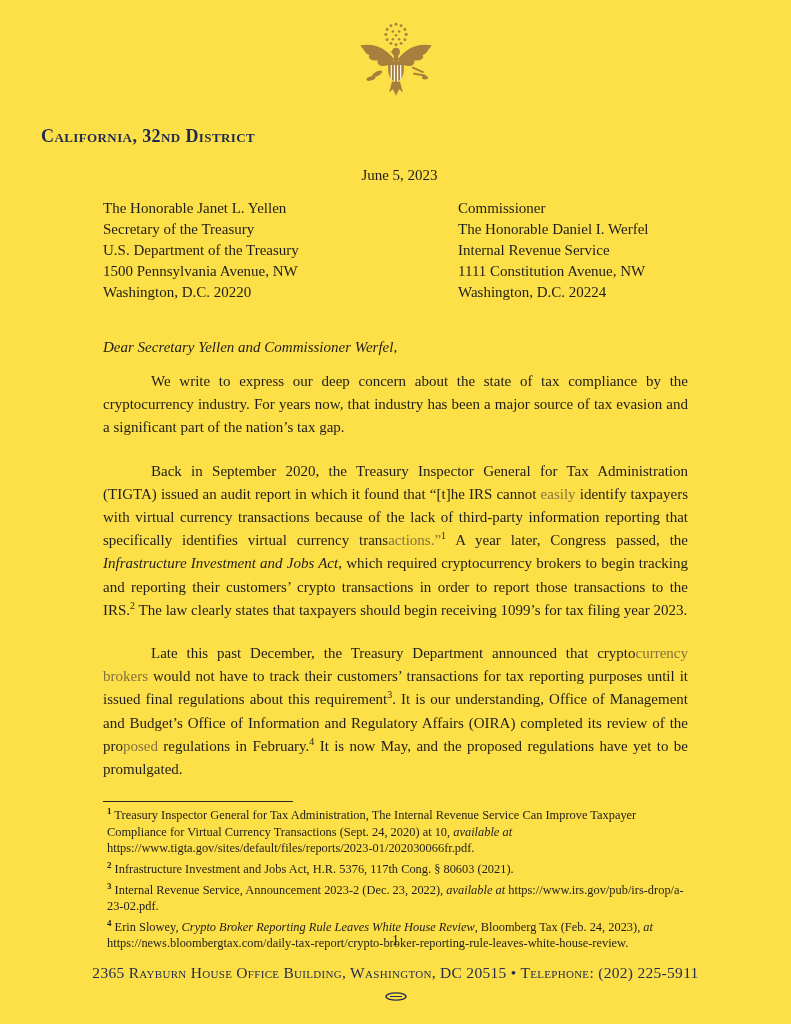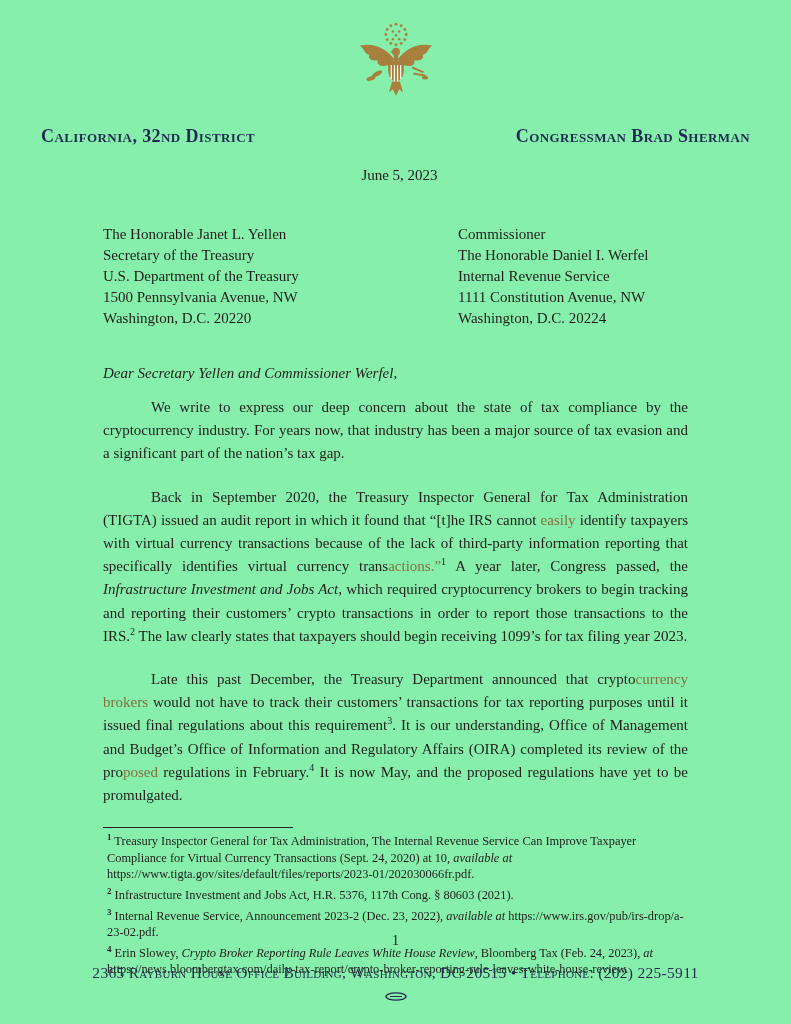--- a/index.html
+++ b/index.html
@@ -6,21 +6,21 @@
   body{
     background:#f4f2ec;
     font-family:"Liberation Serif","DejaVu Serif",serif;
     -webkit-font-smoothing:antialiased;
   }
   .page{
     position:relative;
     width:791px;
     height:1024px;
     margin:0 auto;
-    background:#86efac;
+    background:#fde047;
     color:#201d18;
     overflow:hidden;
   }
   
   .seal{
     display:block;
     margin:20px auto 0;
     width:94px;
     height:98px;
   }
@@ -40,21 +40,21 @@
   .date-line{
     text-align:center;
     margin-top:20px;
     font-size:15px;
     margin-left:8px;
   }
   
   .recipients{
     display:flex;
     padding:0 103px;
-    margin-top:40px;
+    margin-top:14px;
     font-size:15px;
   }
   .recipients .col-left{width:355px;}
   .recipients .col-right{flex:1;}
   .recipients div{line-height:21px;}
   
   .salutation{
     padding:0 103px;
     margin-top:36px;
     font-size:15px;
@@ -168,21 +168,20 @@
       <line x1="54" y1="57" x2="54" y2="75"></line>
         <line x1="58" y1="57" x2="58" y2="78"></line>
       <line x1="62" y1="57" x2="62" y2="78"></line>
         <line x1="66" y1="57" x2="66" y2="75"></line>
     </g>
     <rect x="50" y="52" width="20" height="5" fill="#a87f3d"></rect>
   </svg>
 
   <div class="header-row">
     <span>California, 32nd District</span>
-    <span>Congressman Brad Sherman</span>
   </div>
 
   <div class="date-line">June 5, 2023</div>
 
   <div class="recipients">
     <div class="col-left">
         <div>The Honorable Janet L. Yellen</div>
         <div>Secretary of the Treasury</div>
         <div>U.S. Department of the Treasury</div>
         <div>1500 Pennsylvania Avenue, NW</div>

